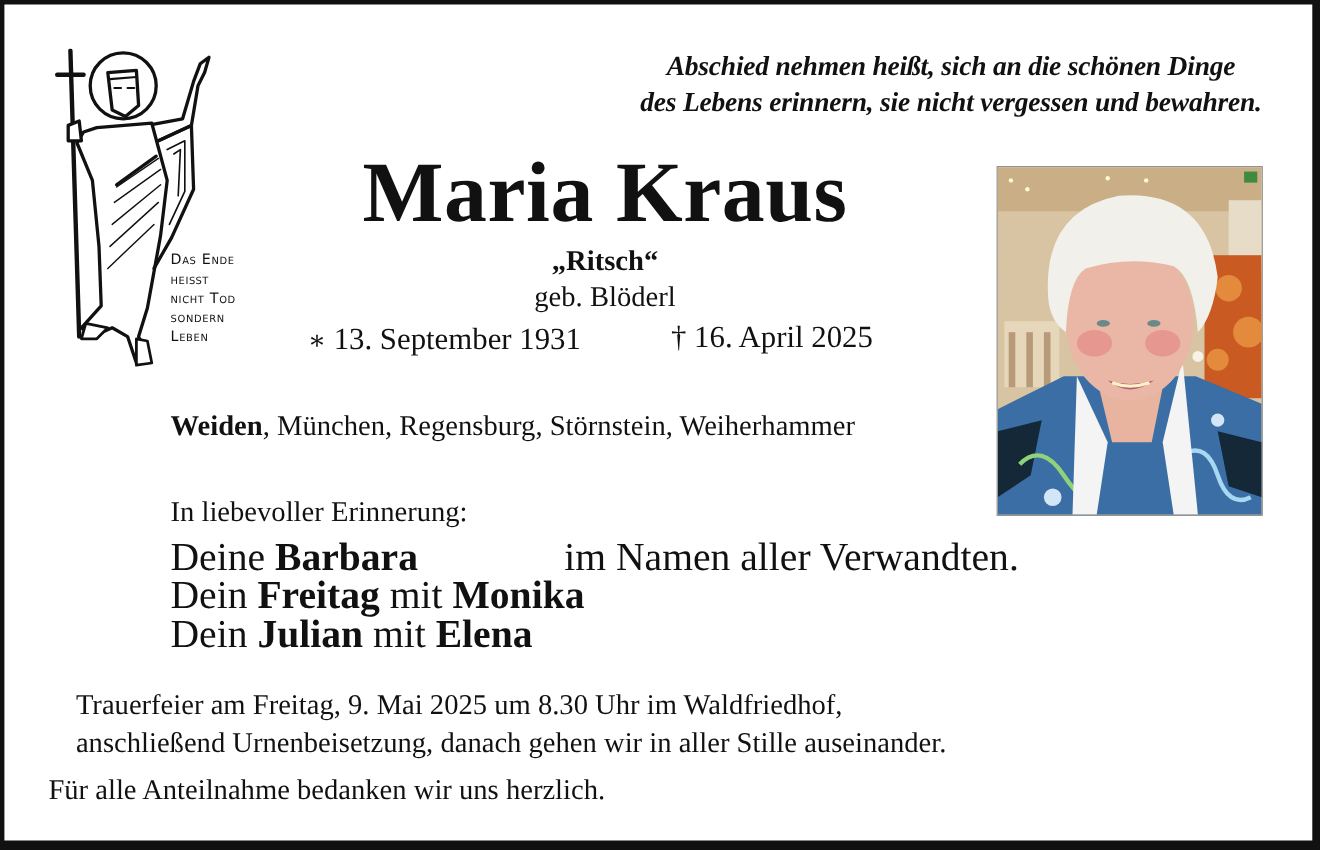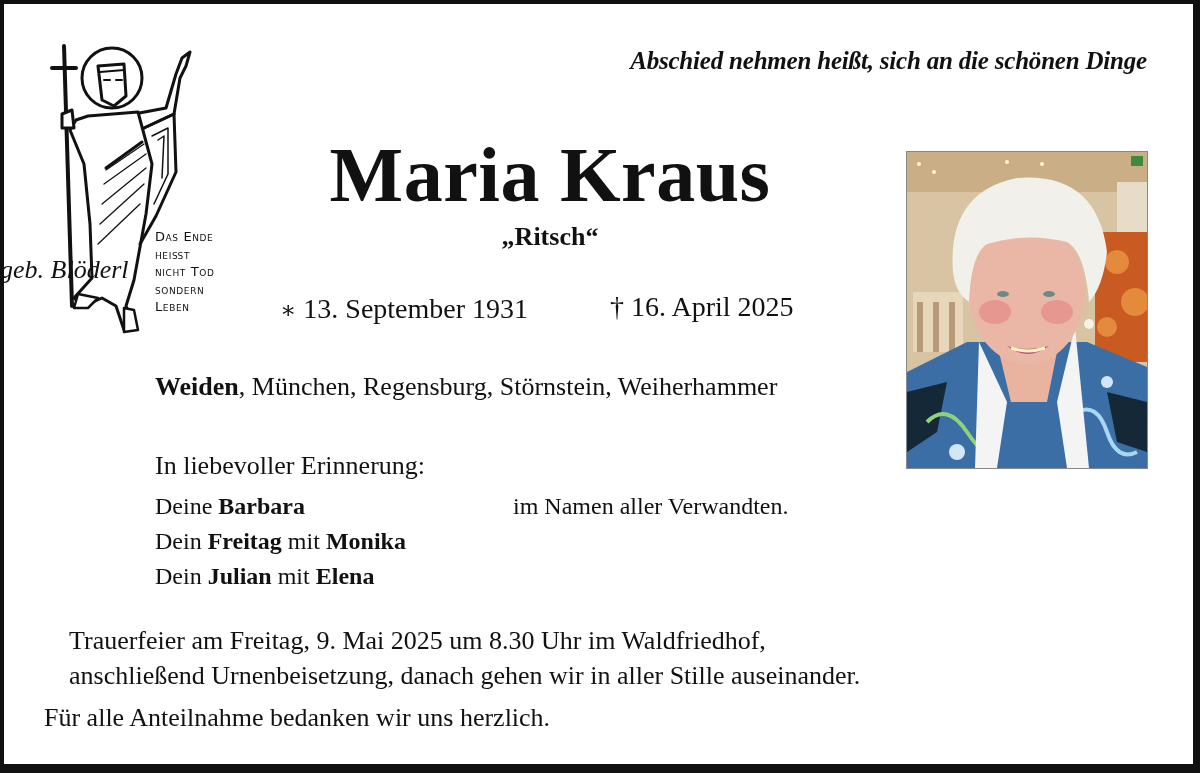--- a/index.html
+++ b/index.html
@@ -7,26 +7,26 @@
          font-family:"Liberation Serif","DejaVu Serif",serif; color:#111; }
   .frame { position:absolute; left:0; top:0; width:1200px; height:773px; box-sizing:border-box;
            border-top:4px solid #111; border-left:4px solid #111;
            border-right:7px solid #111; border-bottom:9px solid #111; background:#fff; }
   .abs { position:absolute; }
   .motto { right:53px; top:44px; text-align:center; font-style:italic; font-weight:bold;
            font-size:25px; line-height:33px; white-space:nowrap; letter-spacing:-0.2px; }
   .name { left:0; width:1100px; top:130px; text-align:center; font-weight:bold; font-size:78px;
           line-height:90px; letter-spacing:0.5px; }
   .nick { left:0; width:1100px; top:222px; text-align:center; font-weight:bold; font-size:26px; line-height:30px; }
-  .born-name { left:0; width:1100px; top:255px; text-align:left; font-size:26px; line-height:30px;font-style:italic; }
+  .born-name { left:0; width:1100px; top:255px; text-align:center; font-size:26px; line-height:30px; }
   .birth { left:280px; top:292px; font-size:28px; line-height:34px; white-space:nowrap; }
   .death { left:610px; top:290px; font-size:28px; line-height:34px; white-space:nowrap; }
   .places { left:155px; top:370px; font-size:26px; line-height:34px; white-space:nowrap; }
   .memory { left:155px; top:450px; font-size:26px; line-height:32px; white-space:nowrap; }
-  .col { font-size:24px; line-height:35px; white-space:nowrap; }
+  .col { font-size:36px; line-height:35px; white-space:nowrap; }
   .col1 { left:155px; top:489px; }
   .col2 { left:513px; top:489px; }
   .service { left:44px; top:623px; font-size:26px; line-height:35px; white-space:nowrap;margin-left:25px; }
   .thanks { left:44px; top:700px; font-size:26px; line-height:35px; white-space:nowrap; }
   b { font-weight:bold; }
   .logo-text { left:155px; top:228px; font-family:"DejaVu Sans","Liberation Sans",sans-serif;
                font-size:13px; line-height:17.5px; letter-spacing:0.6px; font-variant:small-caps; }
   .photo { left:906px; top:151px; width:240px; height:316px; border:1px solid #888; overflow:hidden;
            background:linear-gradient(180deg,#d9c6a8 0%,#cdb48f 30%,#b79b78 60%,#7d6e62 100%); }
 </style>
@@ -67,20 +67,21 @@
 <div class="abs logo-text">
   <div>Das Ende</div>
   <div>heißt</div>
   <div>nicht Tod</div>
   <div>sondern</div>
   <div>Leben</div>
 </div>
 
 <div class="abs motto">
   <div>Abschied nehmen heißt, sich an die schönen Dinge</div>
+  <div>des Lebens erinnern, sie nicht vergessen und bewahren.</div>
 </div>
 
 <div class="abs name">Maria Kraus</div>
 <div class="abs nick">„Ritsch“</div>
 <div class="abs born-name">geb. Blöderl</div>
 
 <div class="abs birth">
   <span style="font-size:24px;">∗</span>
   <span>13. September 1931</span>
 </div>

